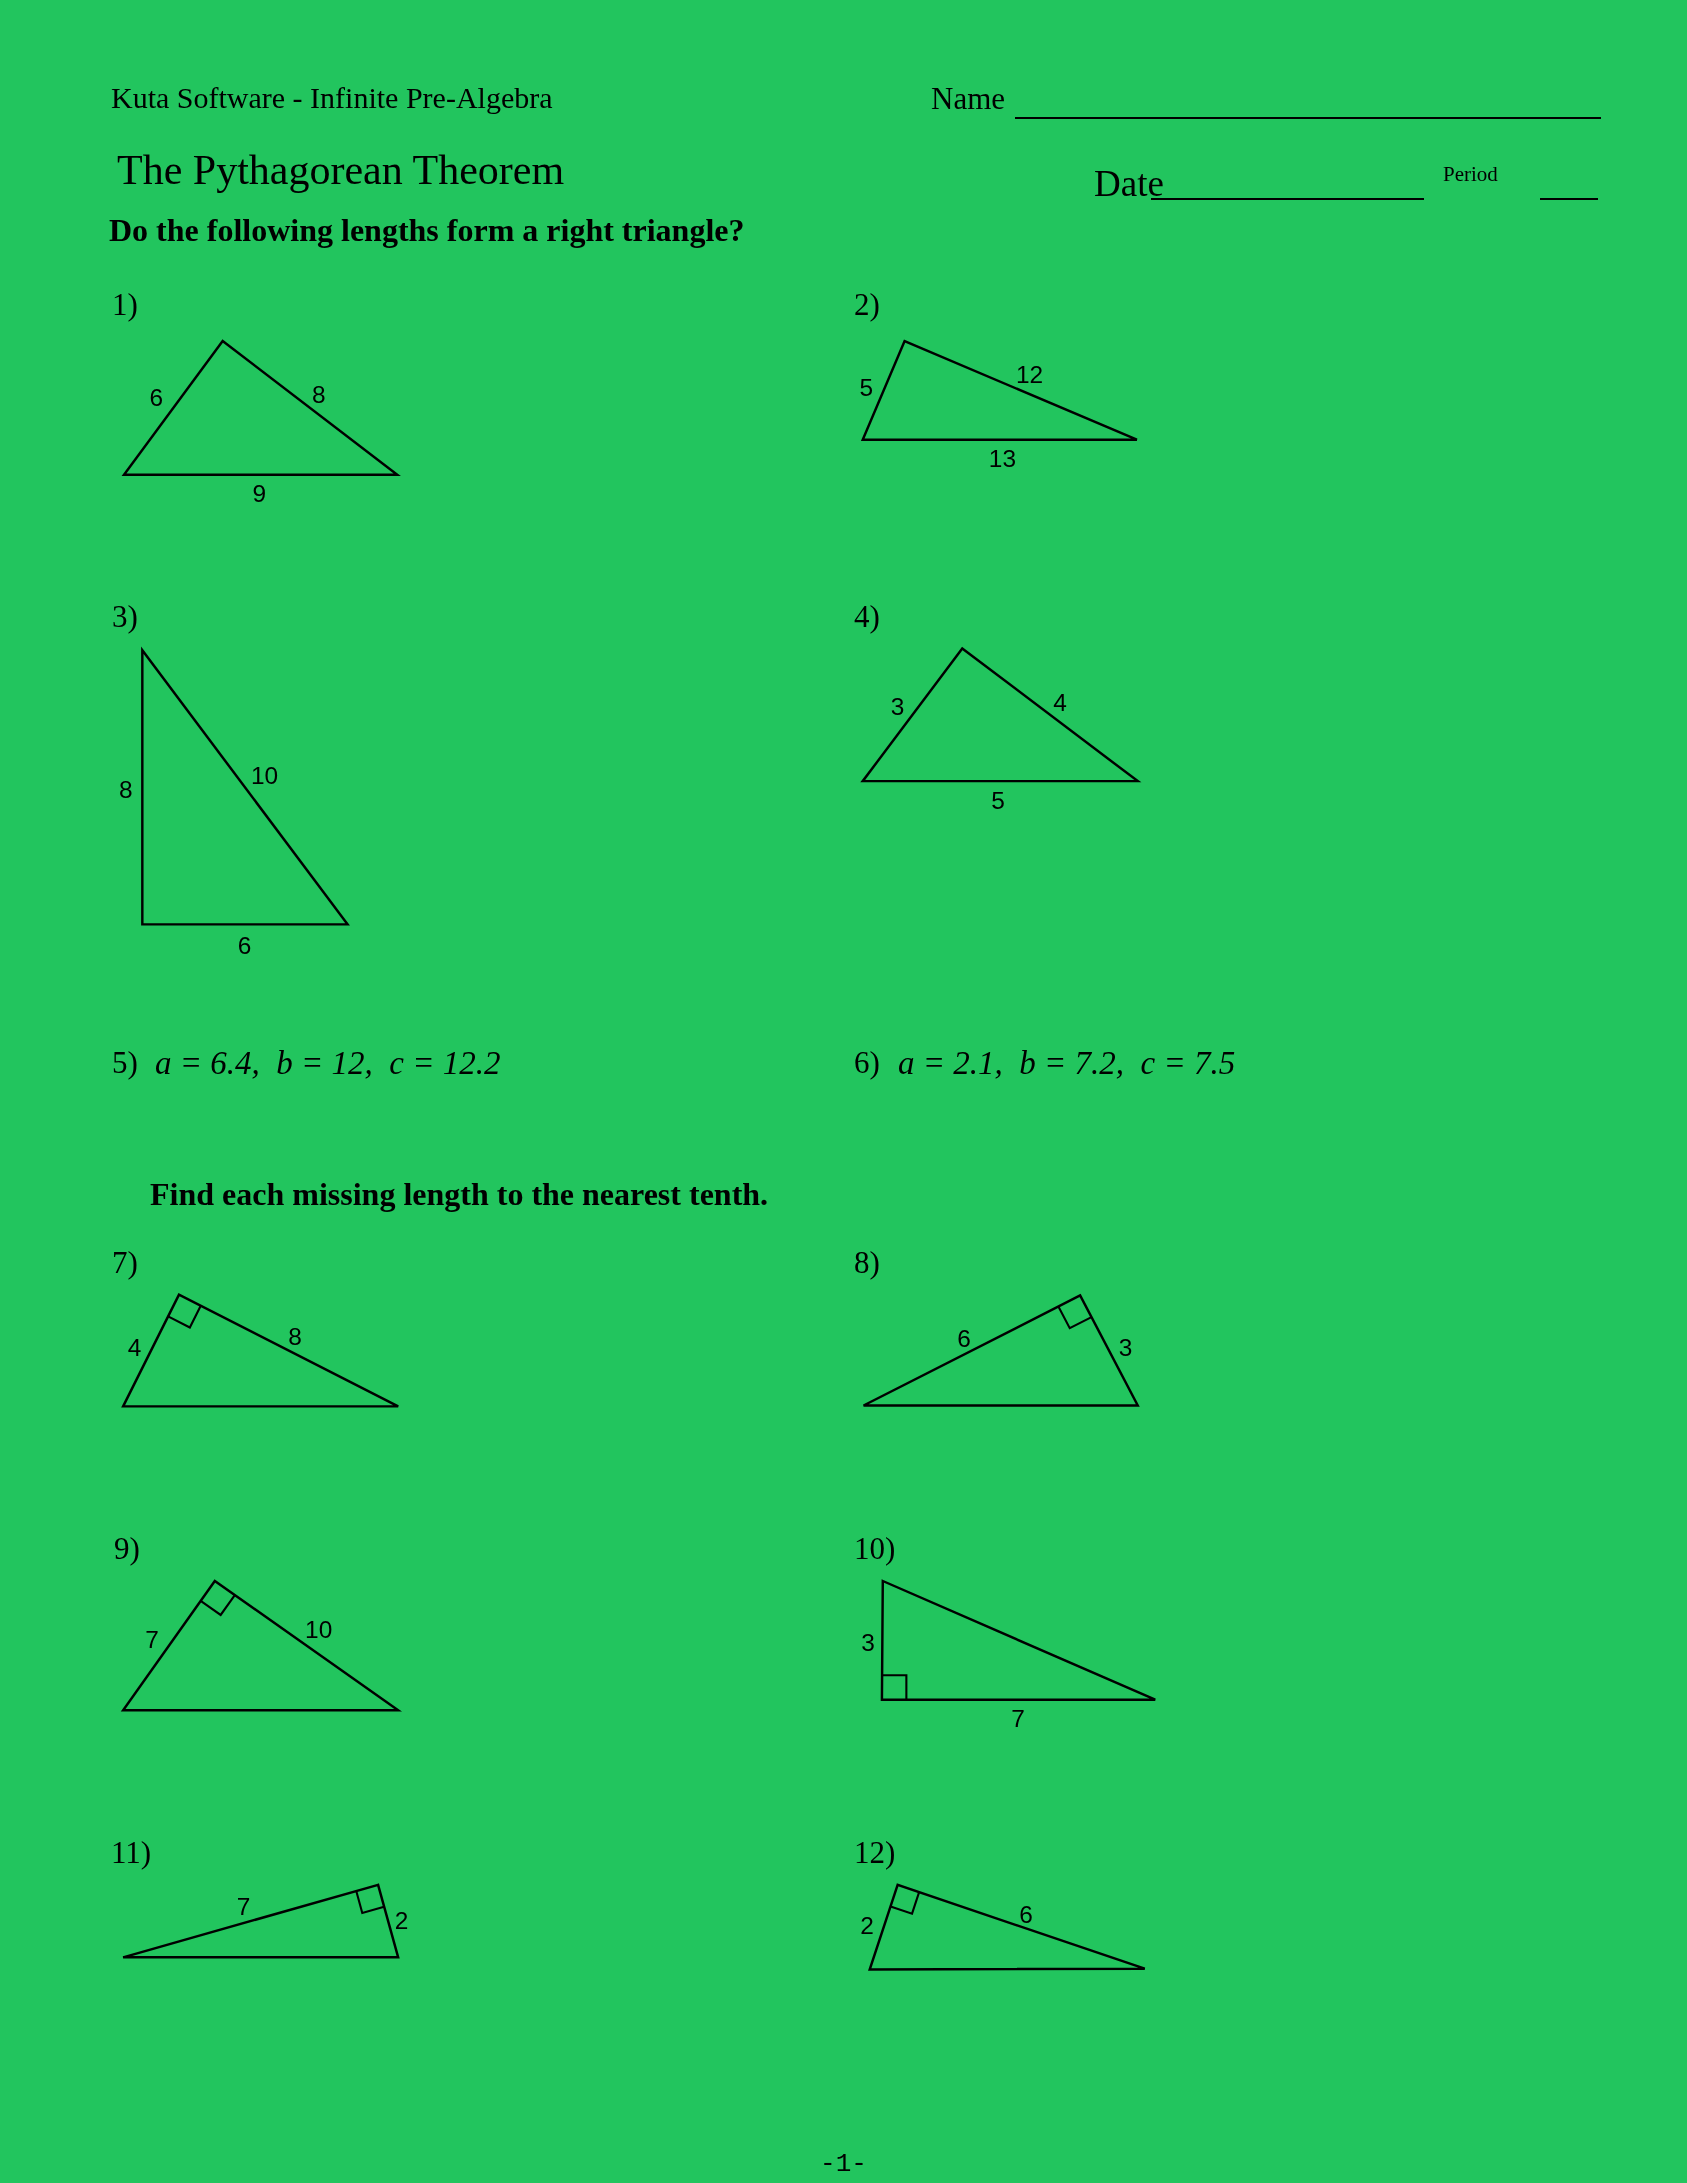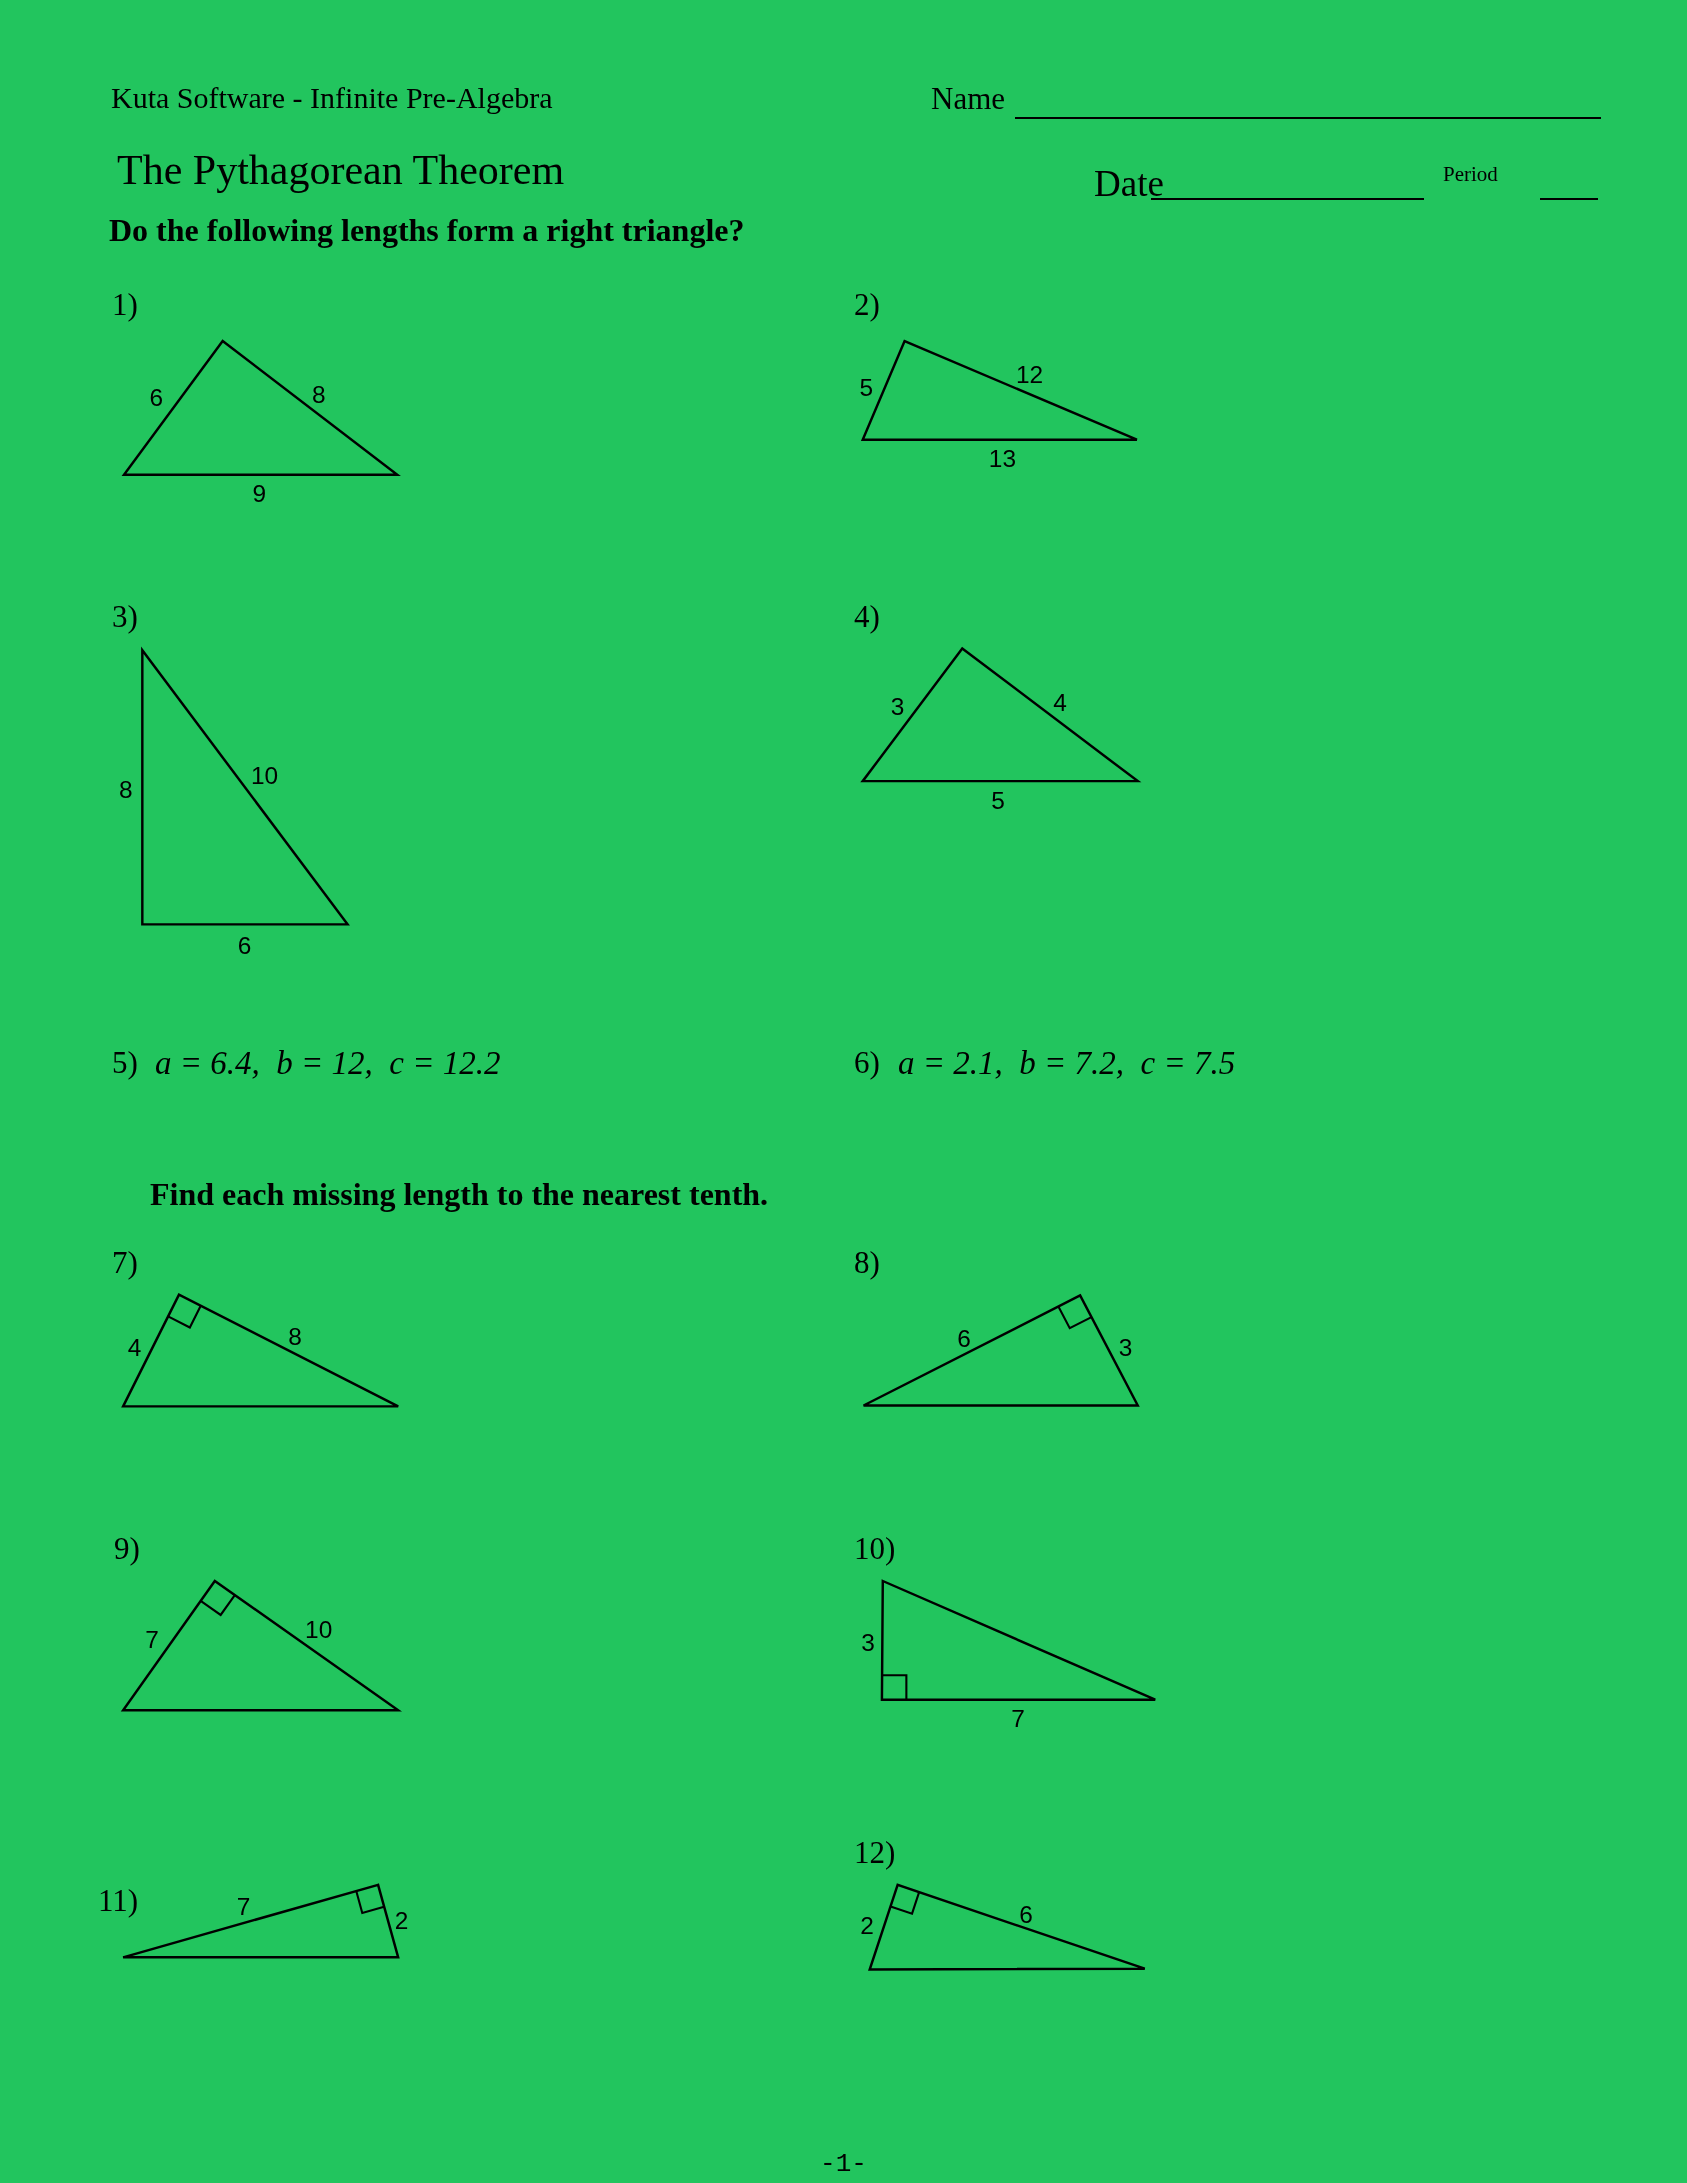--- a/index.html
+++ b/index.html
@@ -26,21 +26,21 @@
   .heading{font-size:32px;font-weight:bold;}
   .heading-1{left:109px;top:212px;}
   .heading-2{left:108px;top:1176px;margin-left:42px;}
   
   .pnum{font-size:31px;}
   .pn-1{left:112px;top:287px;}   .pn-2{left:854px;top:287px;}
   .pn-3{left:112px;top:599px;}   .pn-4{left:854px;top:599px;}
   .pn-5{left:112px;top:1045px;}  .pn-6{left:854px;top:1045px;}
   .pn-7{left:112px;top:1245px;}  .pn-8{left:854px;top:1245px;}
   .pn-9{left:114px;top:1531px;}  .pn-10{left:854px;top:1531px;}
-  .pn-11{left:98px;top:1835px;margin-top:48px;} .pn-12{left:854px;top:1835px;}
+  .pn-11{left:111px;top:1835px;} .pn-12{left:854px;top:1835px;}
   
   .stmt{font-size:33px;font-style:italic;}
   .stmt-5{left:155px;top:1045px;}
   .stmt-6{left:898px;top:1045px;}
   
   .figures{position:absolute;left:0;top:0;width:1687px;height:2184px;}
   .tri{fill:none;stroke:#000;stroke-width:2.8;stroke-linejoin:miter;}
   .ra{fill:none;stroke:#000;stroke-width:2.4;}
   text.side-label{
     font-family:"Liberation Sans", sans-serif;

